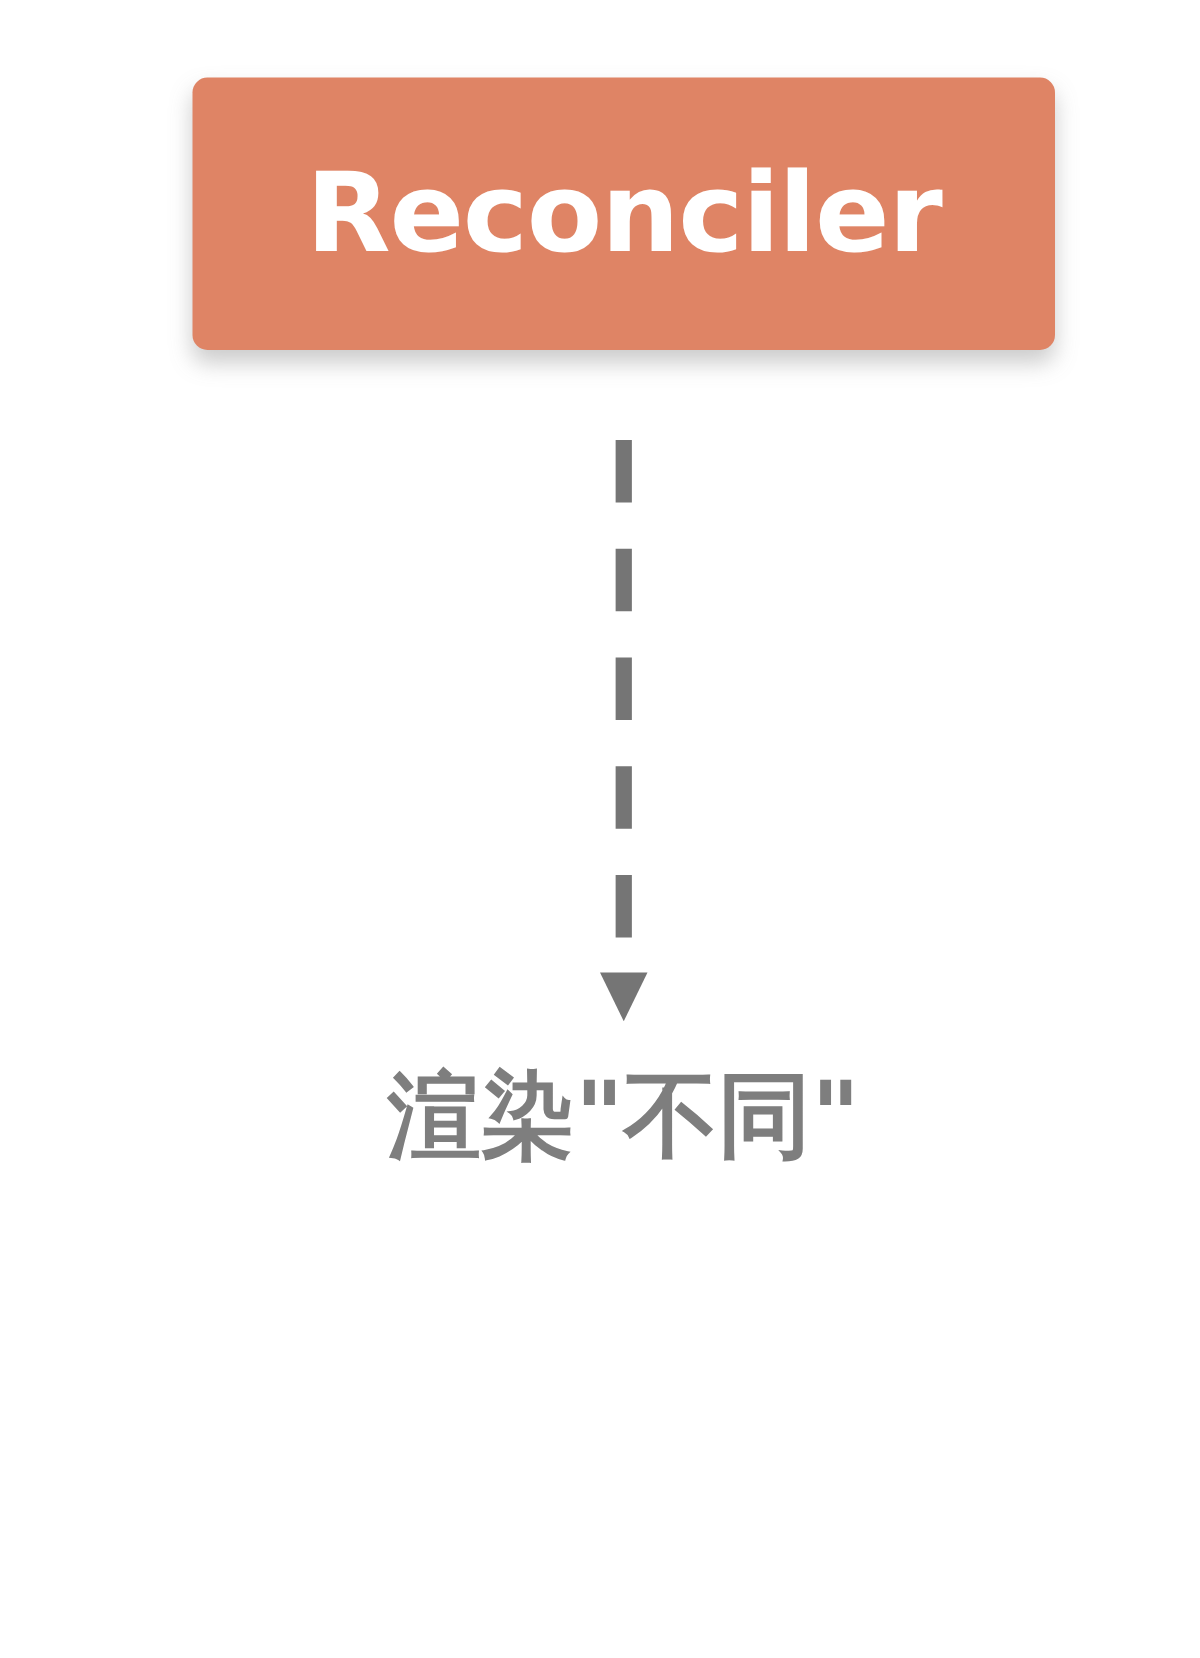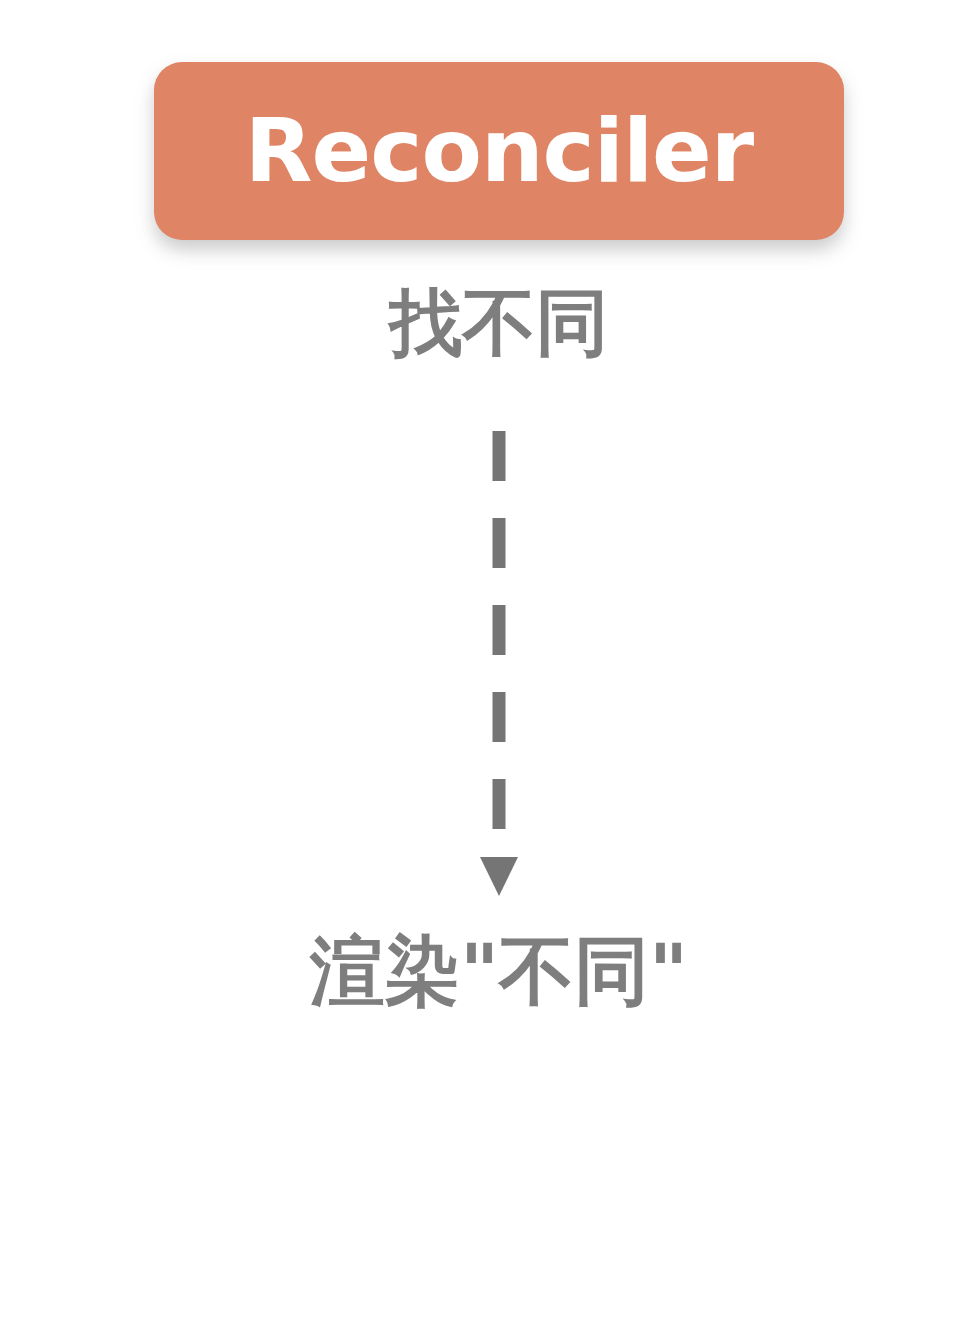--- a/index.html
+++ b/index.html
@@ -16,22 +16,22 @@
   }
   .col {
     position: relative;
     left: 19px; 
     display: flex;
     flex-direction: column;
     align-items: center;
   }
   .node {
     width: 690px;
-    height: 178px;
-    border-radius: 28px;
+    height: 218px;
+    border-radius: 12px;
     background: var(--node-fill, #df8465);
     display: flex;
     align-items: center;
     justify-content: center;
     box-shadow: 0 10px 18px rgba(110, 110, 110, 0.35);
   }
   .node-reconciler { margin-top: 62px; }
   .node-renderer   { margin-top: 90px; }
   .node-label {
     color: var(--node-text, #ffffff);
@@ -64,21 +64,20 @@
 </head>
 <body>
 
 <div class="canvas">
   <div class="col">
 
     <div class="node node-reconciler">
       <span class="node-label">Reconciler</span>
     </div>
 
-    <div class="caption caption-top">找不同</div>
 
     <svg class="arrow" width="40" height="465" viewBox="0 0 40 465" aria-hidden="true">
       <line class="arrow-line" x1="20" y1="0" x2="20" y2="400"></line>
       <polygon class="arrow-head" points="1,426 39,426 20,465"></polygon>
     </svg>
 
 
     <div class="caption caption-bottom">渲染"不同"</div>
 
   </div>

